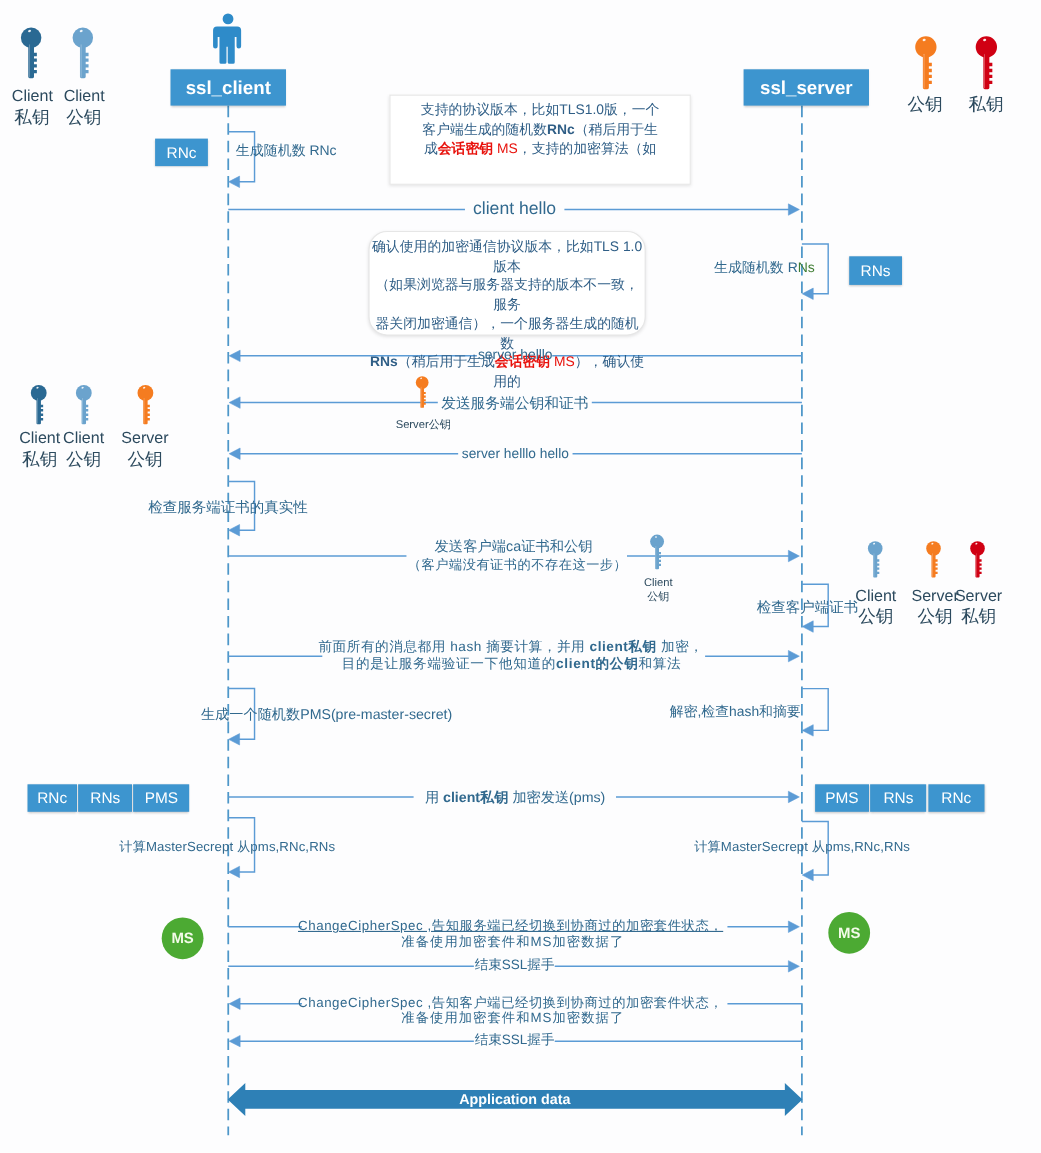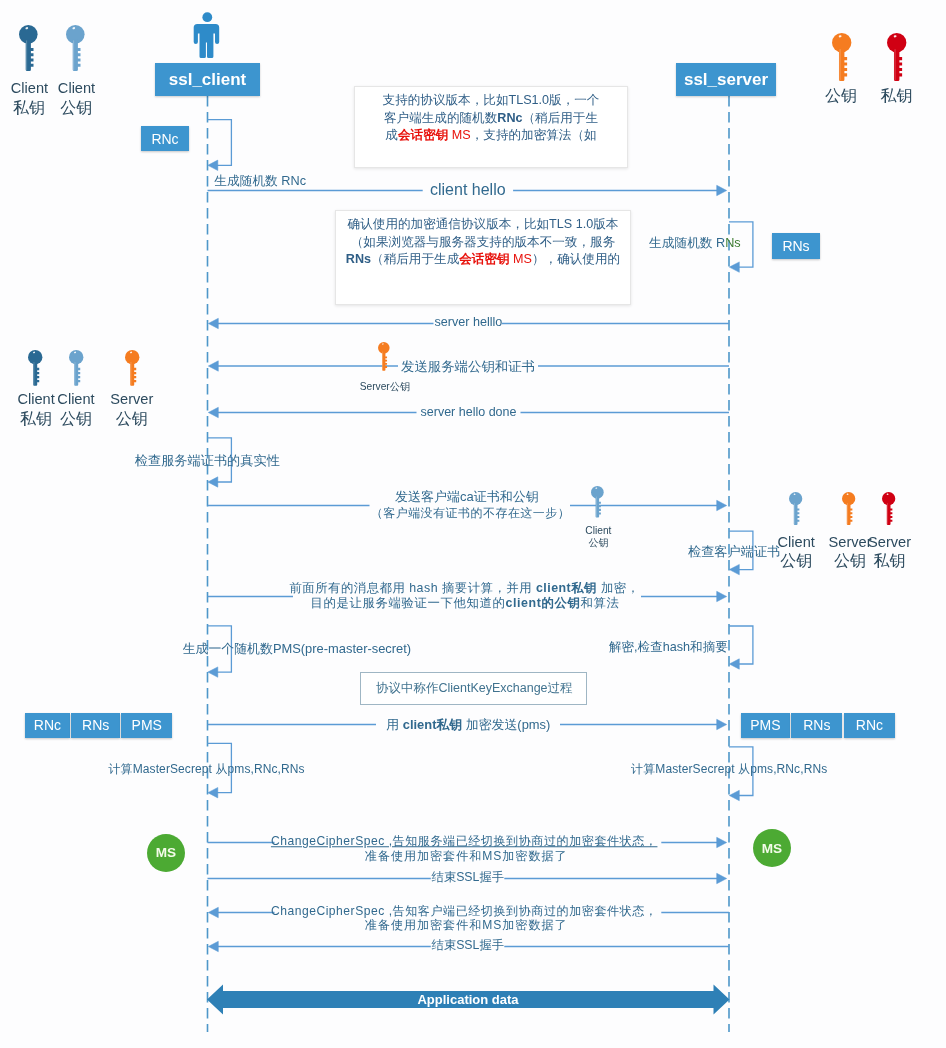--- a/index.html
+++ b/index.html
@@ -238,48 +238,48 @@
       <svg width="12.70" height="31.75" viewBox="0 0 100 250">
         <circle cx="50" cy="50" r="50" fill="#6ba3cd"></circle>
         <path d="M36 78 L64 78 L64 124 L78 124 L78 140 L64 140 L64 152 L78 152 L78 168 L64 168 L64 180 L78 180 L78 196 L64 196 L64 208 L78 208 L78 224 L64 224 L64 241 Q64 248 57 248 L43 248 Q36 248 36 241 Z" fill="#6ba3cd"></path>
         <rect x="39.5" y="82" width="4" height="162" rx="2" fill="#ffffff" opacity="0.33"></rect>
         <ellipse cx="42" cy="17" rx="7.5" ry="5.5" fill="#ffffff" opacity="0.9" transform="rotate(-20 42 17)"></ellipse>
       </svg>
     </div>
 <div class="kcap" style="left:548.4px;top:525.0px;width:100px;font-size:10.2px;line-height:11px;color:#2c4a5e;">Client</div>
 <div class="kcap" style="left:548.4px;top:537.3px;width:100px;font-size:10.0px;line-height:12px;color:#2c4a5e;">公钥</div>
 <div class="actorbox" style="left:155px;top:63px;width:105px;height:33px;">ssl_client</div>
-<div class="actorbox" style="left:676px;top:63px;width:100px;height:33px;">ssl_server</div>
+<div class="actorbox" style="left:676px;top:63px;width:114px;height:33px;">ssl_server</div>
 <div class="badge" style="left:141px;top:126px;width:48px;height:25px;">RNc</div>
 <div class="badge" style="left:772px;top:233px;width:48px;height:26px;">RNs</div>
 <div class="badge" style="left:24.8px;top:712.5px;width:45.2px;height:25px;">RNc</div>
 <div class="badge" style="left:71.4px;top:712.5px;width:48.6px;height:25px;">RNs</div>
 <div class="badge" style="left:121.4px;top:712.5px;width:50.7px;height:25px;">PMS</div>
 <div class="badge" style="left:740.8px;top:712.5px;width:49.1px;height:25px;">PMS</div>
 <div class="badge" style="left:791.4px;top:712.5px;width:50.8px;height:25px;">RNs</div>
 <div class="badge" style="left:843.7px;top:712.5px;width:51.4px;height:25px;">RNc</div>
 <div class="msbadge" style="left:147px;top:833.5px;width:38px;height:38px;">MS</div>
 <div class="msbadge" style="left:753px;top:829px;width:38px;height:38px;">MS</div>
 <div class="note" style="left:354px;top:86px;width:274px;height:82px;font-size:12.6px;line-height:17.5px;padding-top:5px;">
       <div>支持的协议版本，比如TLS1.0版，一个</div>
       <div>客户端生成的随机数<b>RNc</b>（稍后用于生</div>
       <div>成<span class="rb">会话密钥</span><span class="r"> MS</span>，支持的加密算法（如</div>
     </div>
-<div class="note" style="left:335px;top:210px;width:296px;height:95px;font-size:12.6px;line-height:17.5px;padding-top:5px;">
+<div class="note" style="left:335px;top:210px;width:252px;height:95px;font-size:12.6px;line-height:17.5px;padding-top:5px;border-radius:17px;">
       <div>确认使用的加密通信协议版本，比如TLS 1.0版本</div>
       <div>（如果浏览器与服务器支持的版本不一致，服务</div>
+      <div>器关闭加密通信），一个服务器生成的随机数</div>
       <div><b>RNs</b>（稍后用于生成<span class="rb">会话密钥</span><span class="r"> MS</span>），确认使用的</div>
     </div>
-<div class="notebox2" style="left:359.5px;top:671.8px;width:227.5px;height:33.6px;font-size:12.5px;padding-left:2px;">协议中称作ClientKeyExchange过程</div>
-<div class="mlabel" style="left:260.2px;top:137.8px;transform:translate(-50%,-50%);font-size:12.7px;line-height:15.5px;color:#31698e;margin-top:44px;">生成随机数 RNc</div>
+<div class="mlabel" style="left:260.2px;top:137.8px;transform:translate(-50%,-50%);font-size:12.7px;line-height:15.5px;color:#31698e;">生成随机数 RNc</div>
 <div class="mlabel" style="left:467.8px;top:190.3px;transform:translate(-50%,-50%);font-size:16px;line-height:15.5px;color:#31698e;">client hello</div>
 <div class="mlabel" style="left:694.9px;top:243.9px;transform:translate(-50%,-50%);font-size:12.7px;line-height:15.5px;color:#31698e;">生成随机数 R<span class="g">Ns</span></div>
 <div class="mlabel" style="left:468.4px;top:323.4px;transform:translate(-50%,-50%);font-size:12.6px;line-height:15.5px;color:#31698e;">server helllo</div>
 <div class="mlabel" style="left:468.0px;top:366.8px;transform:translate(-50%,-50%);font-size:13.4px;line-height:15.5px;color:#31698e;">发送服务端公钥和证书</div>
-<div class="mlabel" style="left:468.5px;top:412.9px;transform:translate(-50%,-50%);font-size:12.5px;line-height:15.5px;color:#31698e;">server hello done</div>
+<div class="mlabel" style="left:468.5px;top:412.9px;transform:translate(-50%,-50%);font-size:12.5px;line-height:15.5px;color:#31698e;">server helllo hello</div>
 <div class="mlabel" style="left:207.3px;top:461.2px;transform:translate(-50%,-50%);font-size:13.2px;line-height:15.5px;color:#31698e;">检查服务端证书的真实性</div>
 <div class="mlabel" style="left:466.9px;top:496.5px;transform:translate(-50%,-50%);font-size:13.0px;line-height:15.5px;color:#31698e;">发送客户端ca证书和公钥</div>
 <div class="mlabel" style="left:470.5px;top:514.4px;transform:translate(-50%,-50%);font-size:12.0px;line-height:15.5px;color:#31698e;letter-spacing:0.47px;">（客户端没有证书的不存在这一步）</div>
 <div class="mlabel" style="left:695.1px;top:552.4px;transform:translate(-50%,-50%);font-size:13.2px;line-height:15.5px;color:#31698e;margin-left:39px;">检查客户端证书</div>
 <div class="mlabel" style="left:464.5px;top:589.2px;transform:translate(-50%,-50%);font-size:12.4px;line-height:15.5px;color:#31698e;letter-spacing:0.48px;">前面所有的消息都用 hash 摘要计算，并用 <b>client私钥</b> 加密，</div>
 <div class="mlabel" style="left:465.0px;top:603.5px;transform:translate(-50%,-50%);font-size:12.4px;line-height:15.5px;color:#31698e;letter-spacing:0.6px;">目的是让服务端验证一下他知道的<b>client的公钥</b>和算法</div>
 <div class="mlabel" style="left:296.9px;top:648.9px;transform:translate(-50%,-50%);font-size:12.9px;line-height:15.5px;color:#31698e;">生成一个随机数PMS(pre-master-secret)</div>
 <div class="mlabel" style="left:668.4px;top:647.6px;transform:translate(-50%,-50%);font-size:12.6px;line-height:15.5px;color:#31698e;">解密,检查hash和摘要</div>
 <div class="mlabel" style="left:468.3px;top:724.9px;transform:translate(-50%,-50%);font-size:12.9px;line-height:15.5px;color:#31698e;">用 <b>client私钥</b> 加密发送(pms)</div>
 <div class="mlabel" style="left:206.6px;top:769.6px;transform:translate(-50%,-50%);font-size:12.0px;line-height:15.5px;color:#31698e;letter-spacing:0.1px;">计算MasterSecrept 从pms,RNc,RNs</div>

